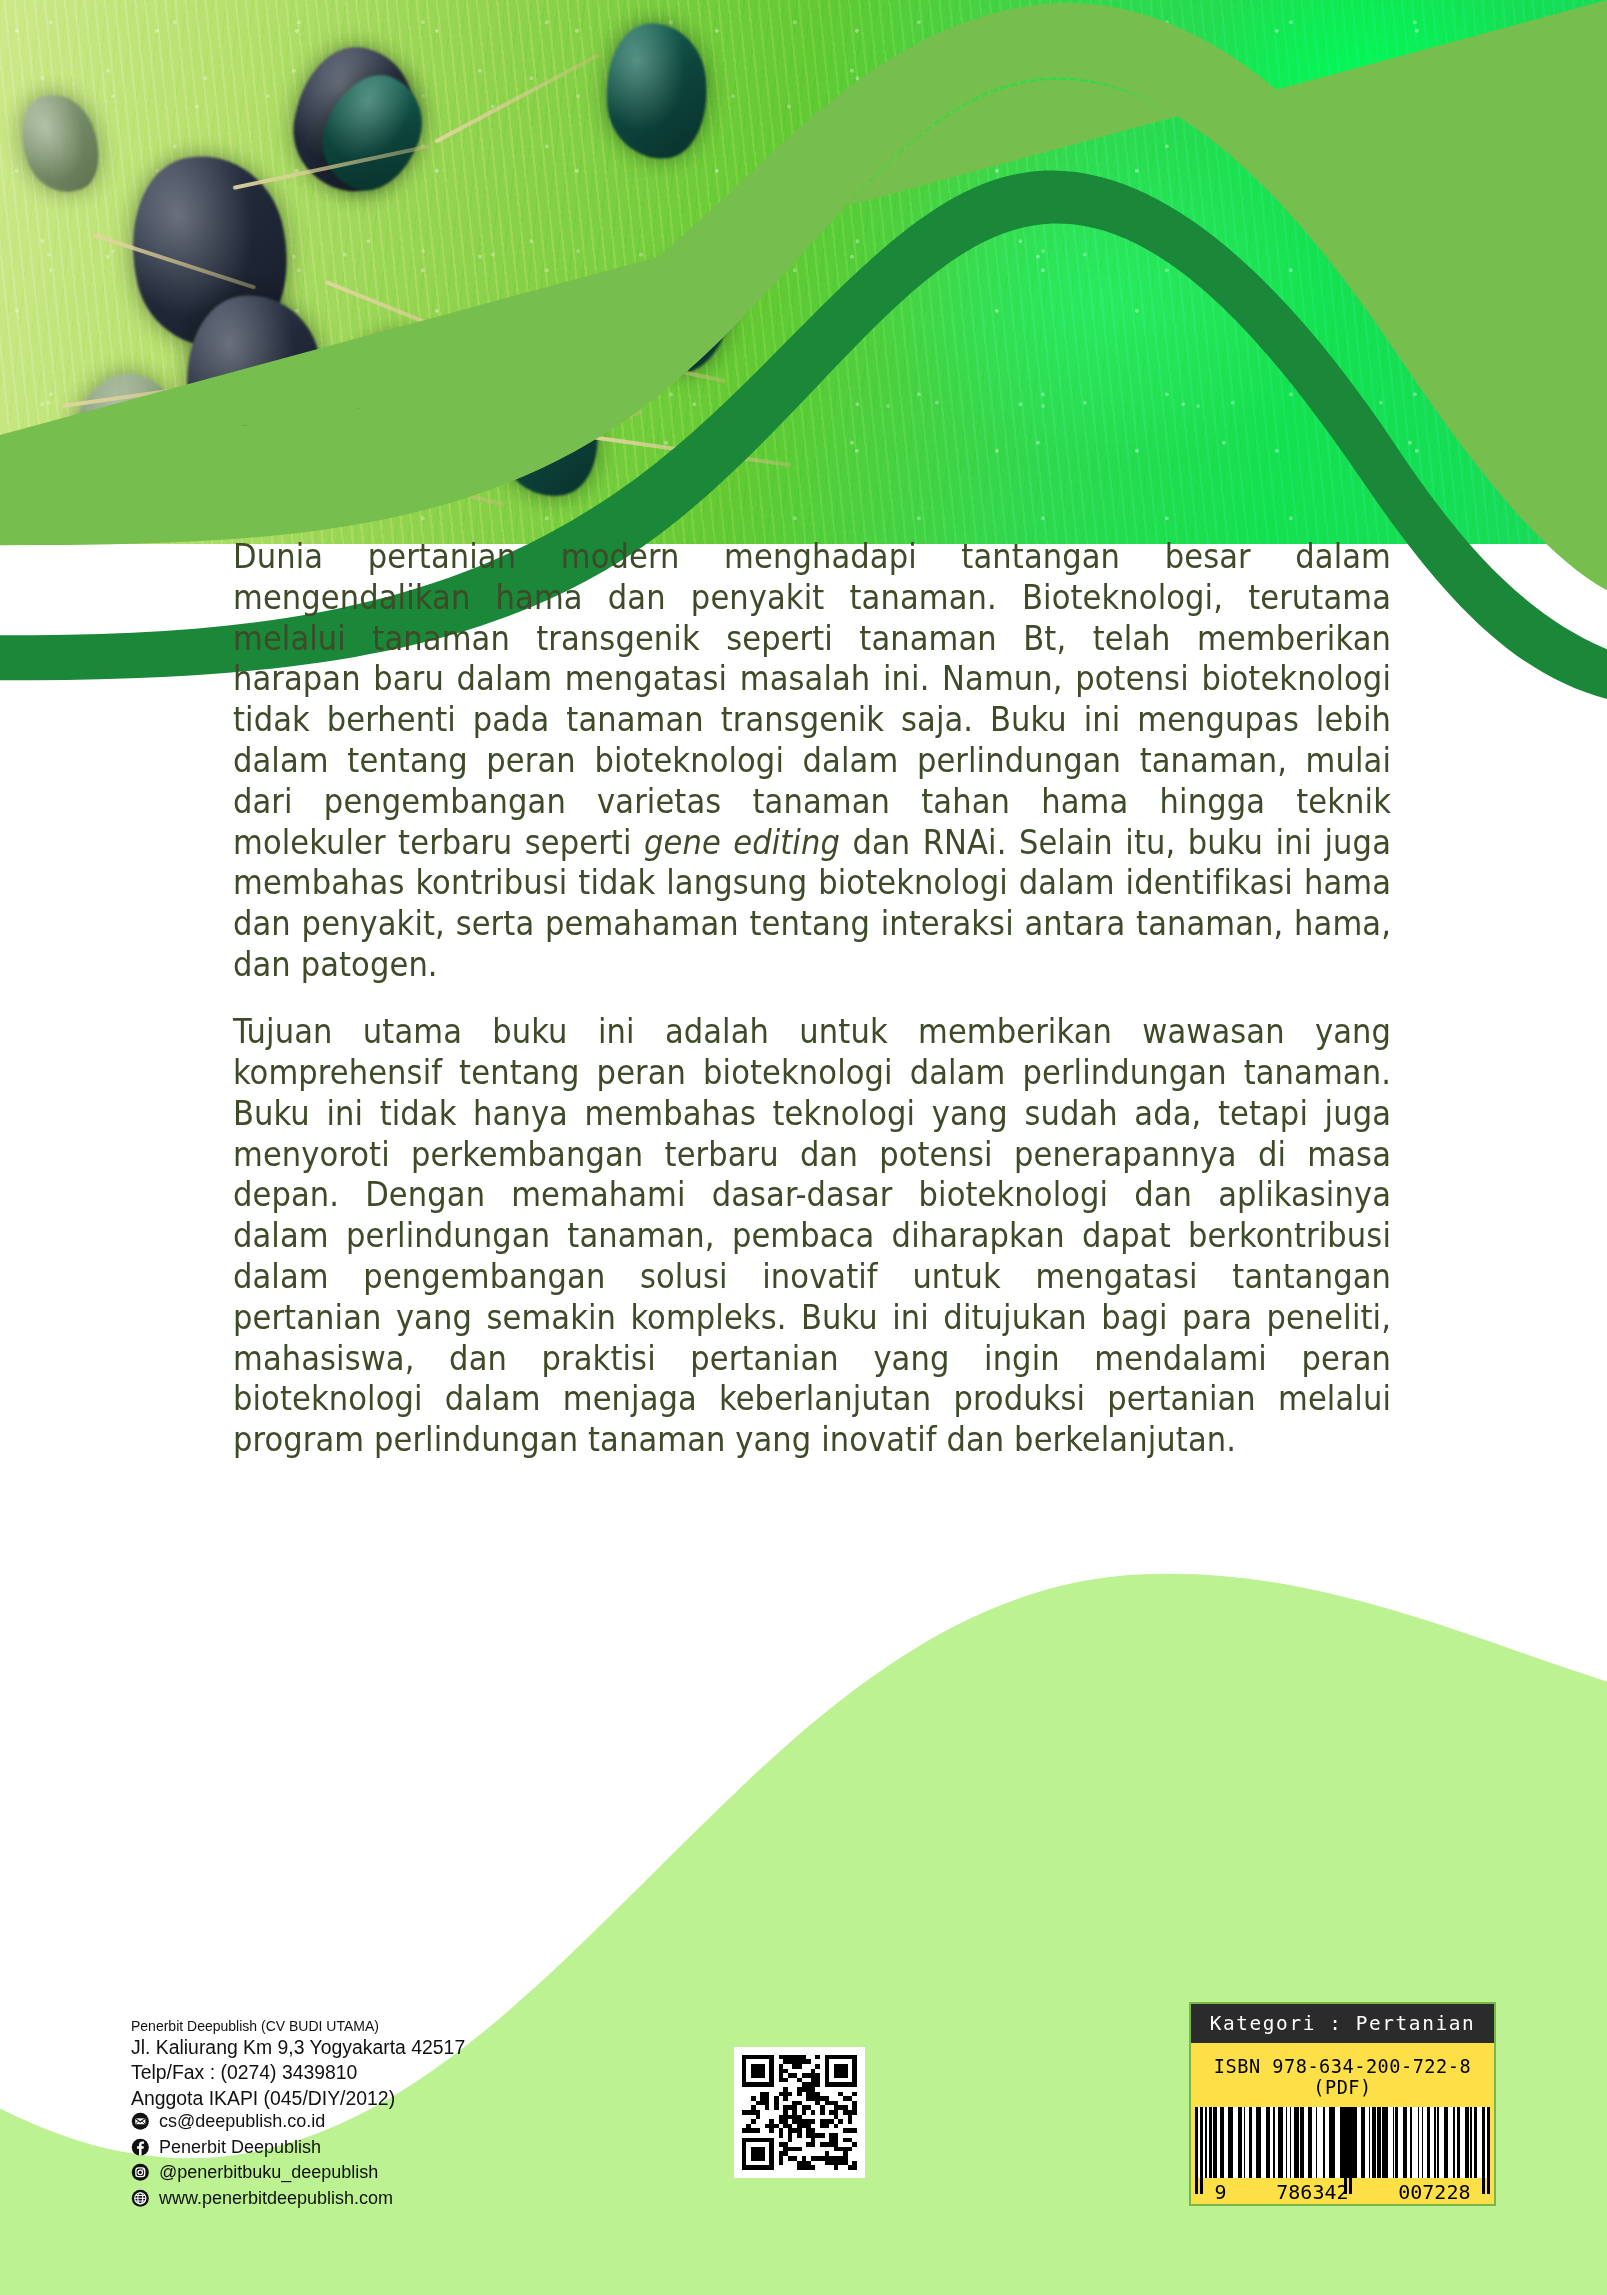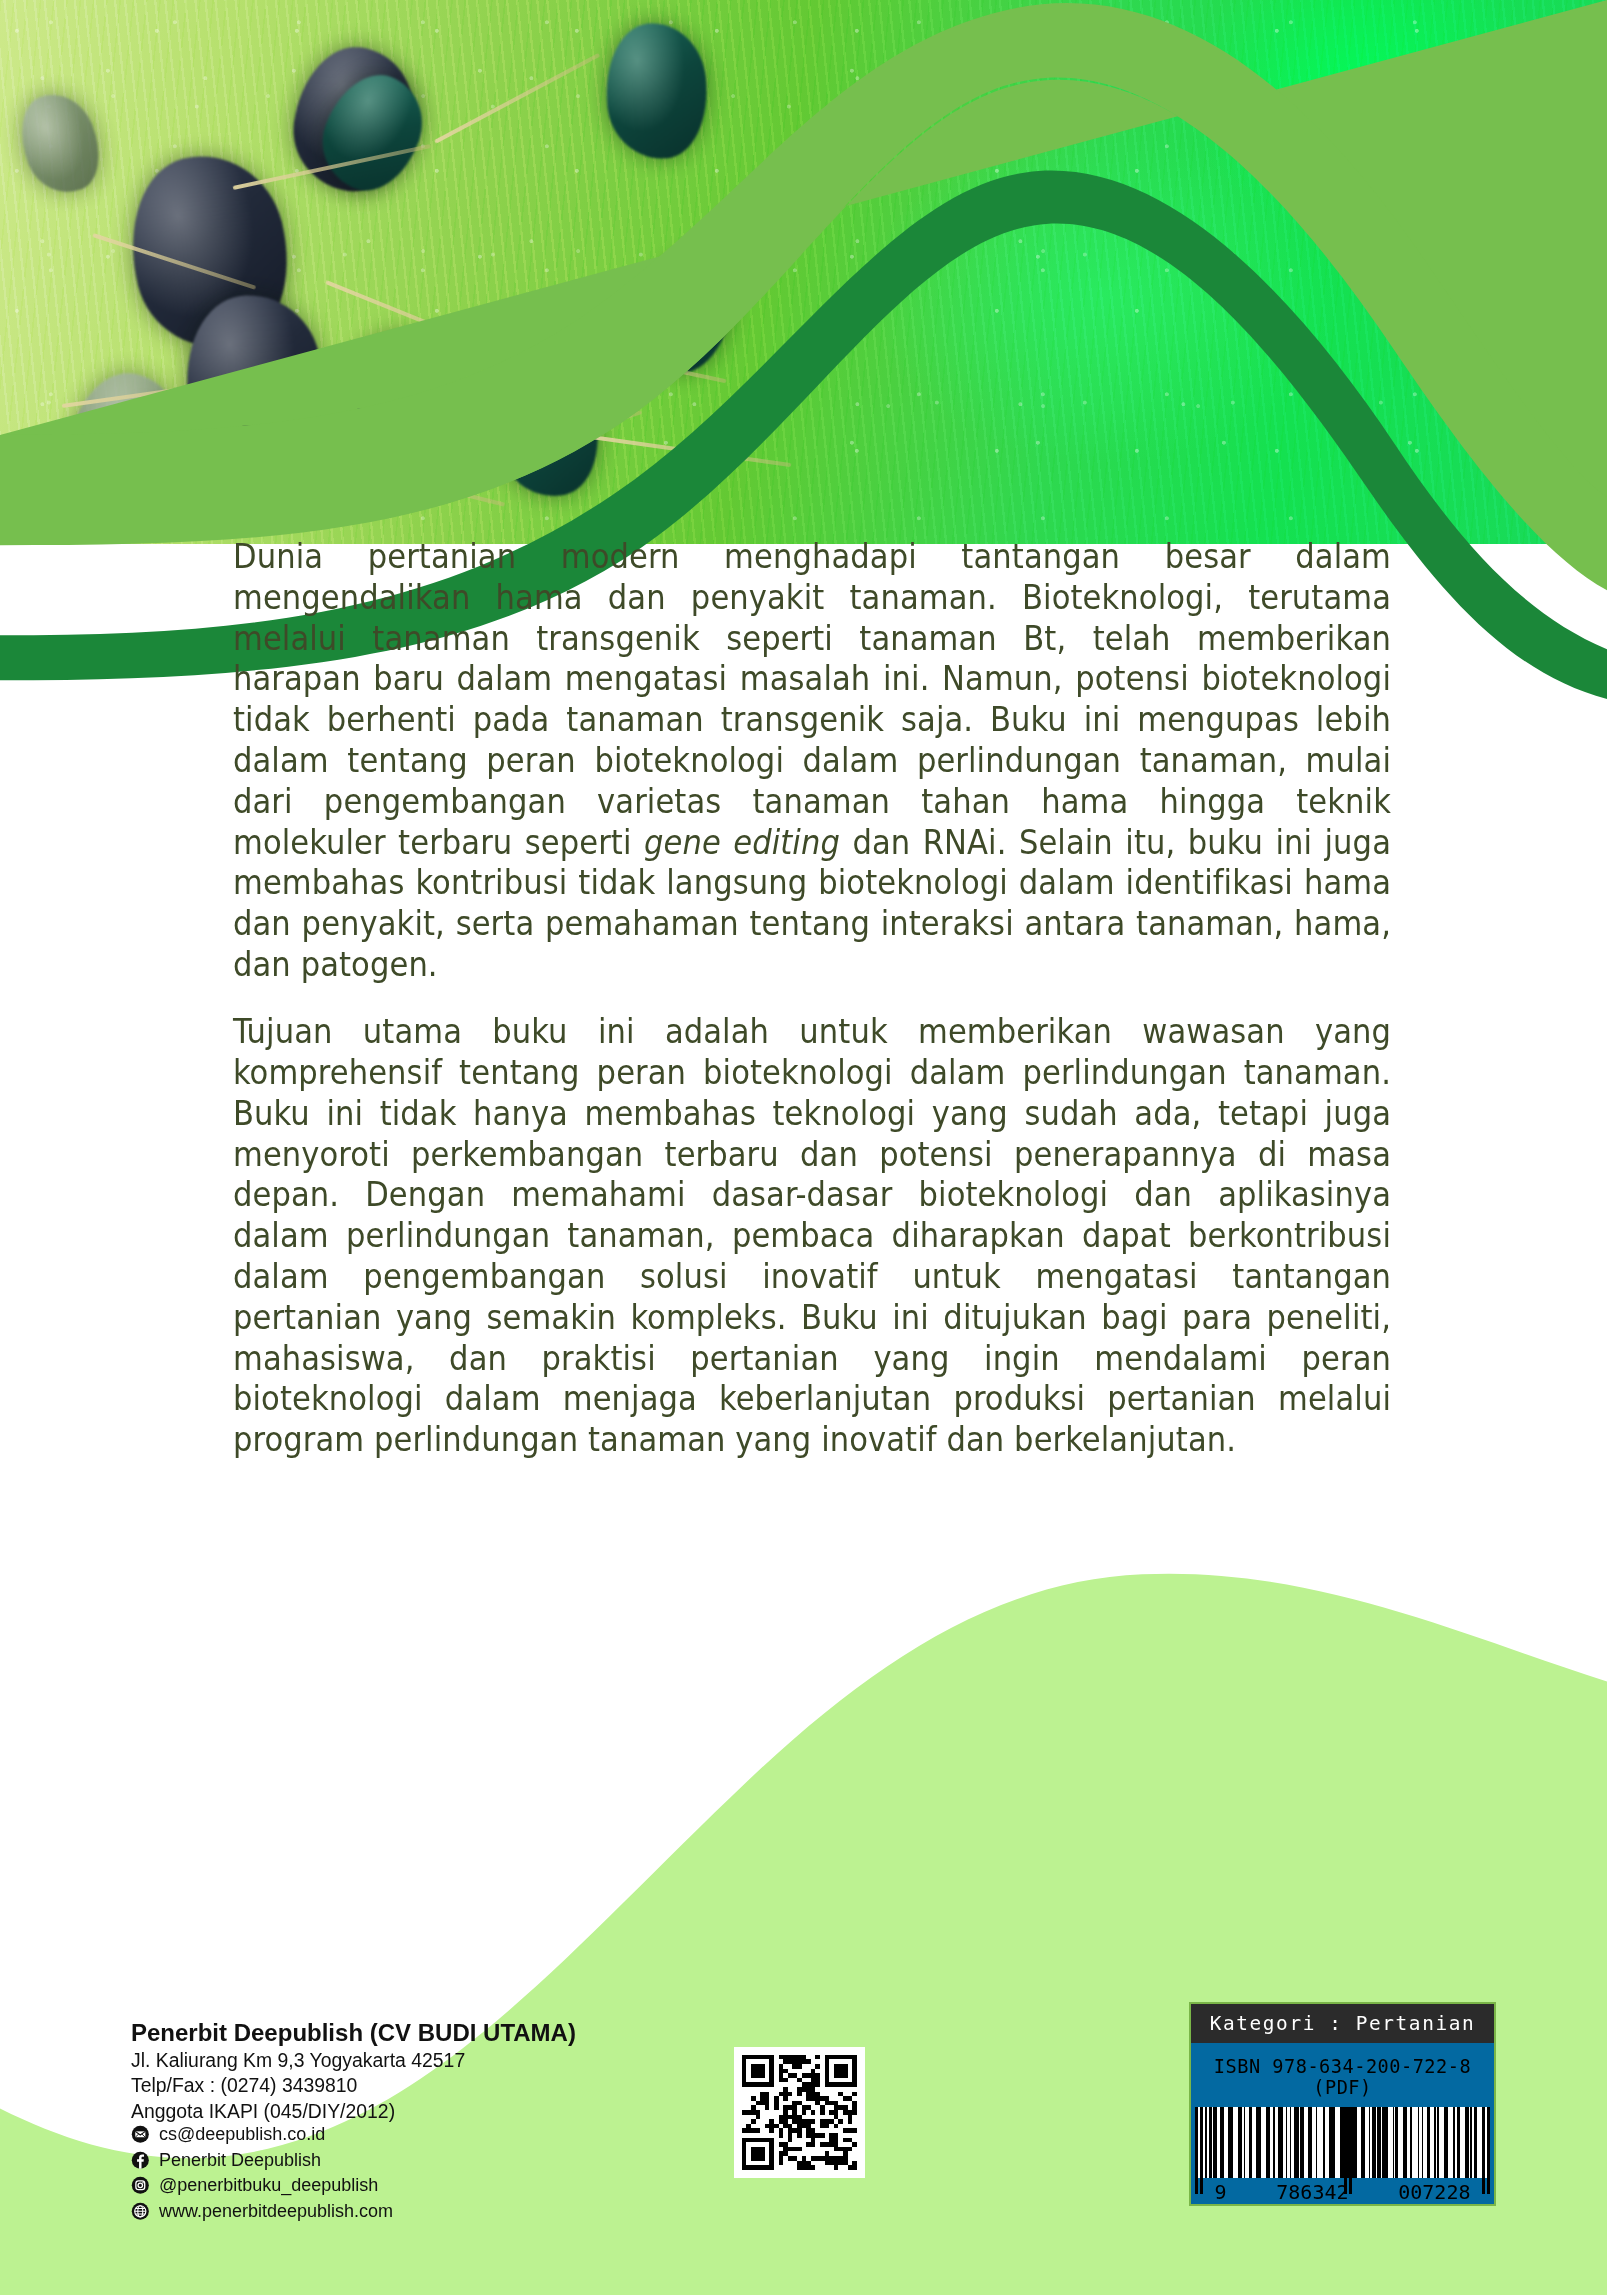--- a/index.html
+++ b/index.html
@@ -116,21 +116,21 @@
     position:absolute; left:131px; top:48px;
     color:#111111;
   }
   .pub-line {
     font-family:"Liberation Sans", sans-serif;
     font-size:19.4px;
     line-height:1.30;
     color:#111;
     white-space:nowrap;
   }
-  .pub-line.bold { font-weight:bold; font-size:24px; }
+  .pub-line.bold { font-weight:normal; font-size:14px; }
   #social-list { }
   .social-row {
     display:flex; align-items:center;
     gap:9.3px;
     margin-bottom:4.7px;
   }
   .social-ico {
     width:18.6px; height:18.6px;
     flex:0 0 18.6px;
     display:block;
@@ -157,21 +157,21 @@
     grid-template-rows:repeat(25,1fr);
   }
   #qr-grid i { display:block; background:#ffffff; }
   #qr-grid i.b { background:#000000; }
 
   
   #isbn-box {
     position:absolute;
     right:111px; top:33px;
     width:307px; height:204px;
-    background:#0369a1;
+    background:#fde047;
     border:2.3px solid #7ab648;
     display:flex; flex-direction:column;
   }
   #kategori-bar {
     background:#2b2b2b;
     color:#ffffff;
     font-family:"DejaVu Sans Mono", monospace;
     font-size:19.4px;
     letter-spacing:1.6px;
     text-align:center;

